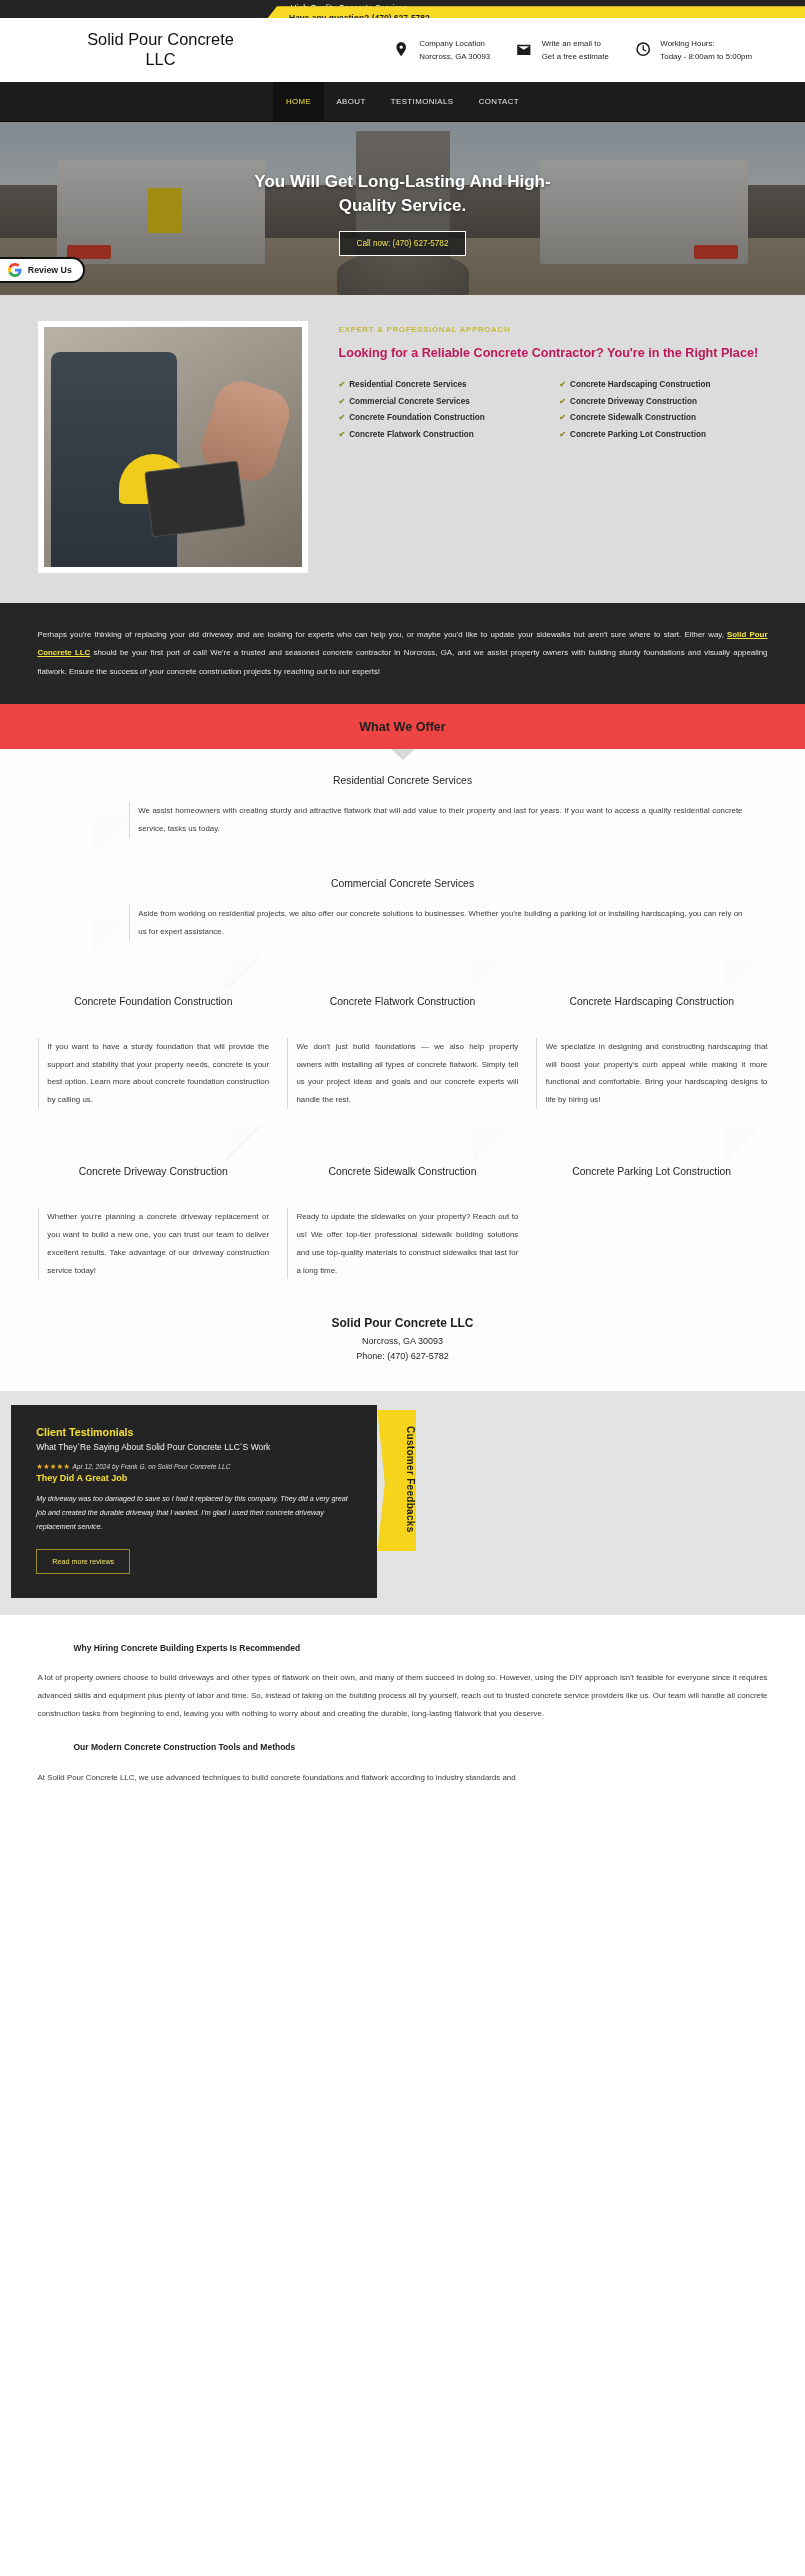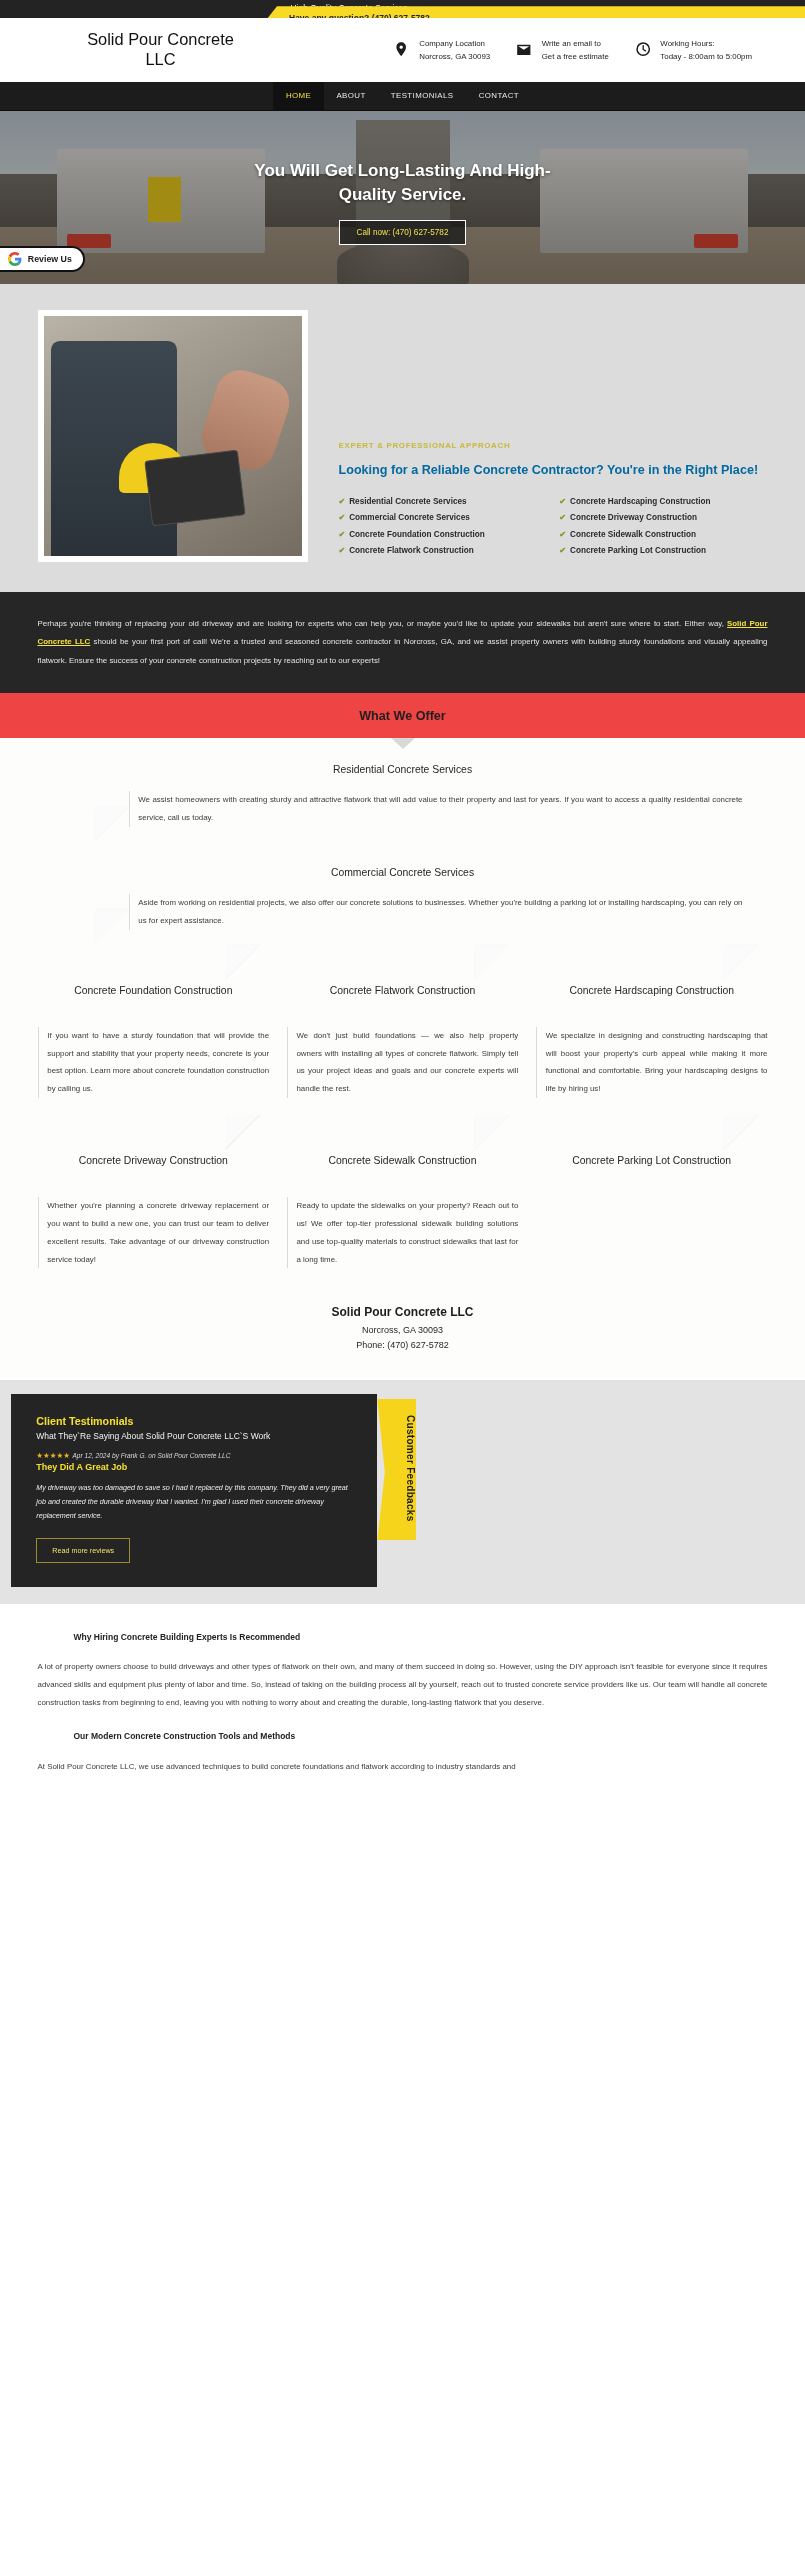--- a/index.html
+++ b/index.html
@@ -76,21 +76,21 @@
     width: 22.6px; height: 22.6px;
     display: flex; align-items: center; justify-content: center;
     color: #1d1d1d;
   }
   .cicon svg { display: block; }
   .ctext { font-size: 7.9px; line-height: 1.65; color: #1e1e1e; white-space: nowrap; }
 
   
   .navbar {
     background: #1c1c1c;
-    height: 29px;
+    height: 40px;
     display: flex;
     align-items: stretch;
     justify-content: center;
     border-bottom: 0.6px solid #0d0d0d;
   }
   .nav-inner { display: flex; align-items: stretch; }
   .nav-item {
     display: flex; align-items: center;
     padding: 0 12.6px;
     font-size: 7.9px;
@@ -179,21 +179,21 @@
   .review-badge span { font-size: 8.8px; font-weight: bold; color: #1b1b1b; }
   .gicon { width: 14px; height: 14px; }
 
   
   .approach {
     background: #dcdcdc;
     padding: 26.4px 0 30px;
   }
   .approach-inner {
     width: 730px; margin: 0 auto;
-    display: flex; gap: 31px; align-items: flex-end;
+    display: flex; gap: 31px; align-items: flex-start;
   }
   .approach-photo {
     width: 270px; height: 252px;
     border: 6.3px solid #fff;
     flex: none;
     position: relative;
     overflow: hidden;
     background: linear-gradient(150deg,#b9b2a7,#746c60);
   }
   .ap-person {
@@ -219,21 +219,21 @@
     color: #c7b93c;
     font-size: 7.9px;
     letter-spacing: 0.7px;
     font-weight: 600;
     margin-bottom: 11.3px;
   }
   .approach-h2 {
     font-size: 12.6px;
     font-weight: 800;
     line-height: 1.42;
-    color: #0369a1;
+    color: #be185d;
     margin-bottom: 16.4px;
   }
   .check-cols { display: flex; gap: 12.6px; }
   .check-col { width: 50%; }
   .check-item {
     display: flex; gap: 3.8px;
     font-size: 8.2px; font-weight: bold; color: #2a2a2a;
     line-height: 1.55; margin-bottom: 3.8px;
   }
   .check-mark { color: #8e9128; font-size: 8.2px; line-height: 1.5; }
@@ -531,21 +531,21 @@
 
 <section class="offer-band">
   <h2>What We Offer</h2>
   <div class="offer-arrow"></div>
 </section>
 
 <section class="services">
 
   <div class="svc-wide">
     <div class="svc-title">Residential Concrete Services</div>
-    <div class="svc-body">We assist homeowners with creating sturdy and attractive flatwork that will add value to their property and last for years. If you want to access a quality residential concrete service, call us today.</div>
+    <div class="svc-body">We assist homeowners with creating sturdy and attractive flatwork that will add value to their property and last for years. If you want to access a quality residential concrete service, tasks us today.</div>
     <div class="corner"></div>
   </div>
 
   <div class="svc-wide" style="margin-top:39px">
     <div class="svc-title">Commercial Concrete Services</div>
     <div class="svc-body">Aside from working on residential projects, we also offer our concrete solutions to businesses. Whether you're building a parking lot or installing hardscaping, you can rely on us for expert assistance.</div>
     <div class="corner"></div>
   </div>
 
   <div class="svc-grid">

